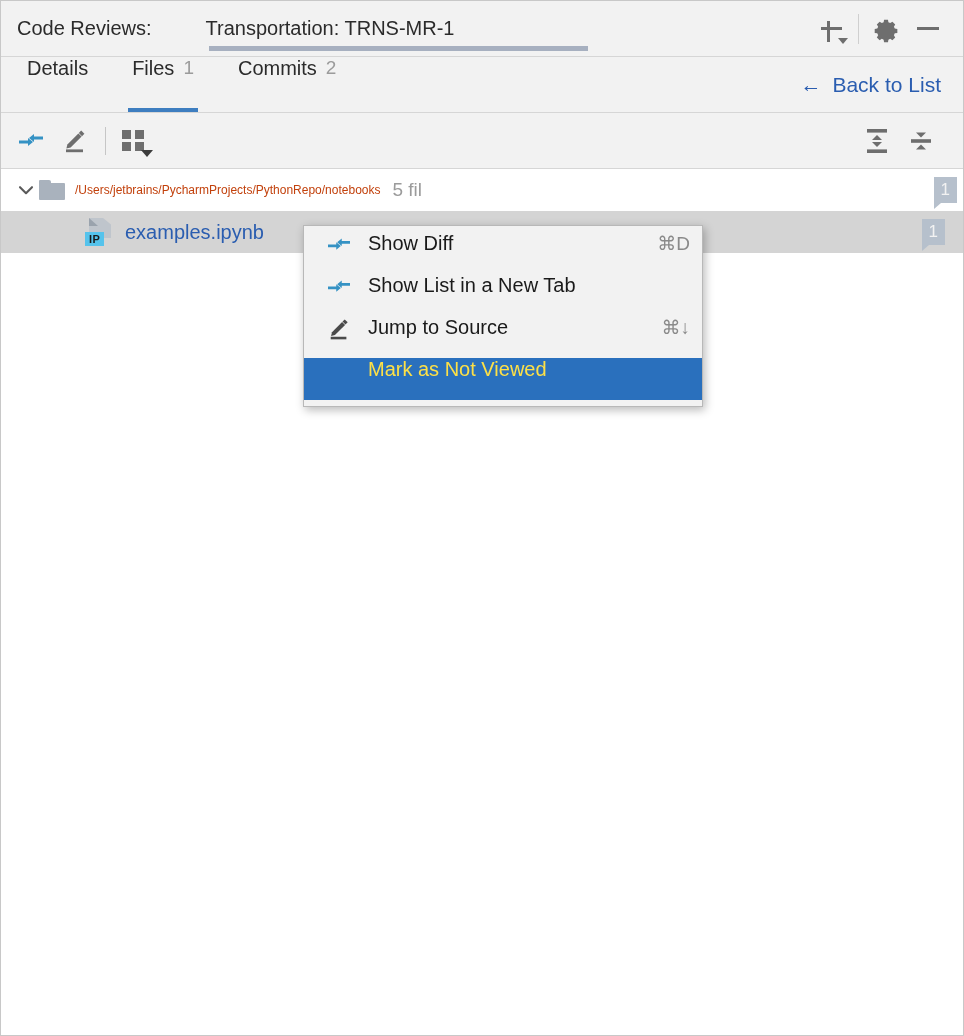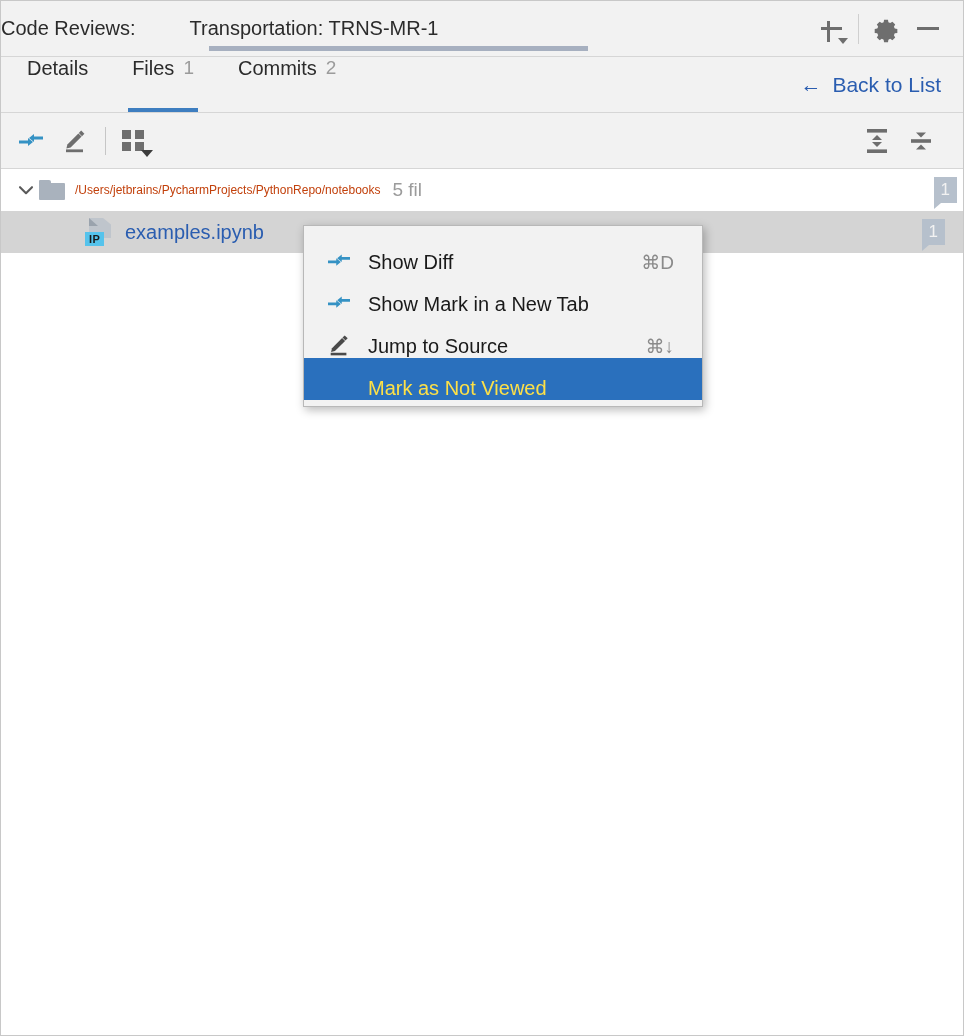--- a/index.html
+++ b/index.html
@@ -22,21 +22,21 @@
   
   .titlebar {
     height: 56px; min-height: 56px;
     background: #f2f2f2;
     display: flex; align-items: center;
     position: relative;
     border-bottom: 1px solid #d6d6d6;
   }
   .tb-label {
     font-size: 20px; color: #2b2b2b;
-    white-space: nowrap;
+    margin-left: 16px; white-space: nowrap;
   }
   .tb-title-wrap {
     margin-left: 25px; height: 100%;
     display: flex; align-items: center; position: relative;
   }
   .tb-title {
     font-size: 20px; color: #2b2b2b; white-space: nowrap; margin-left: 29px;
   }
   .tb-underline {
     position: absolute; left: 208px; bottom: 5px;
@@ -198,22 +198,22 @@
   .ctx-menu {
     position: absolute; left: 302px; top: 224px;
     width: 400px;
     background: #f2f2f2;
     border: 1px solid #b8b8b8;
     box-shadow: 2px 3px 9px rgba(0,0,0,0.28);
     padding: 6px 0 6px 0;
     z-index: 50;
   }
   .ctx-item {
-    height: 42px; display: flex; align-items: flex-end;
-    padding: 0 28px 0 20px; cursor: default;
+    height: 42px; display: flex; align-items: flex-start;
+    padding: 0 12px 0 20px; cursor: default;
   }
   .ctx-ico {
     width: 30px; min-width: 30px; height: 26px;
     display: flex; align-items: center; justify-content: center;
     margin-right: 14px;
   }
   .ctx-label { font-size: 20px; color: #1a1a1a; white-space: nowrap; }
   .ctx-shortcut { margin-left: auto; font-size: 19px; color: #8a8a8a; padding-left: 24px; }
   .ctx-item.selected {
     background: #2a70bd;
@@ -363,21 +363,21 @@
       <span class="ctx-shortcut">⌘D</span>
     </div>
 
     <div class="ctx-item">
       <span class="ctx-ico">
         <svg width="26" height="22" viewBox="0 0 28 24">
           <path fill="#3592c4" d="M2 14.5h9v2.6L16 13l-5-4.1v2.6H2z"></path>
           <path fill="#3592c4" d="M26 9.5h-9V6.9L12 11l5 4.1v-2.6h9z" transform="translate(0,-2)"></path>
         </svg>
       </span>
-      <span class="ctx-label">Show Mark in a New Tab</span>
+      <span class="ctx-label">Show List in a New Tab</span>
       <span class="ctx-shortcut"></span>
     </div>
 
     <div class="ctx-item">
       <span class="ctx-ico">
         <svg width="26" height="24" viewBox="0 0 28 26">
           <path fill="#4a4a4a" d="M20.2 2.6l3.2 3.2-2.4 2.4-3.2-3.2z"></path>
           <path fill="#4a4a4a" d="M6.4 16.4L17.4 5.4l3.2 3.2-11 11-4.2 1z"></path>
           <rect x="5" y="21.4" width="17" height="2.8" fill="#4a4a4a"></rect>
         </svg>

